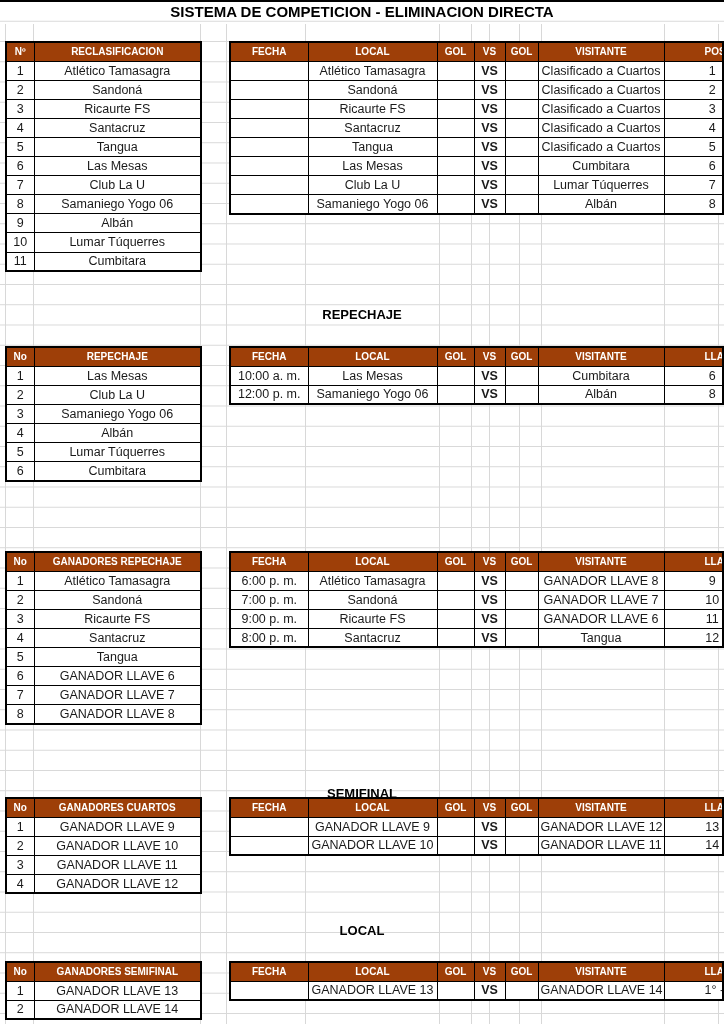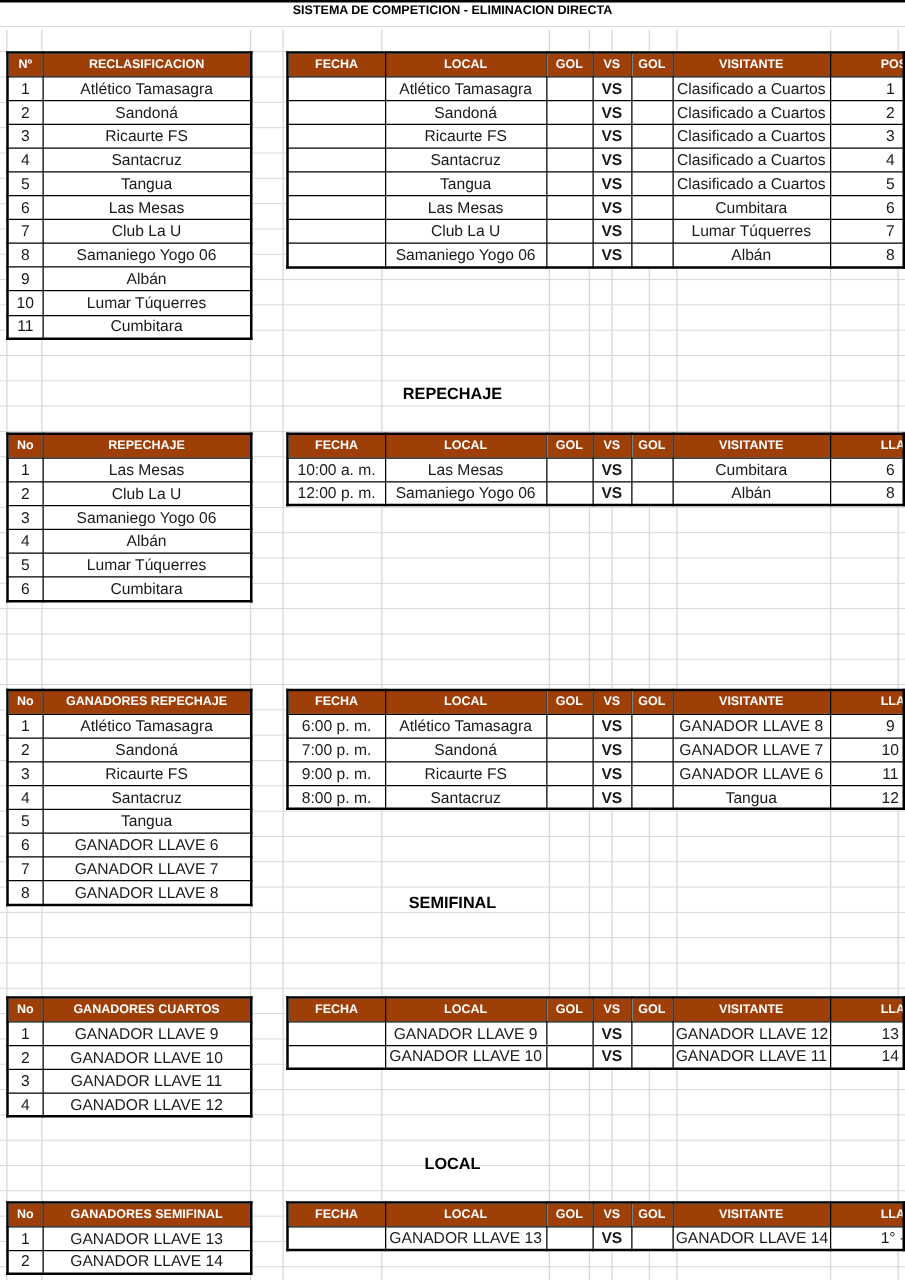--- a/index.html
+++ b/index.html
@@ -9,21 +9,21 @@
     
     background-image:linear-gradient(to bottom, var(--gridline,#d8d8d8) 0 1px, transparent 1px);
     background-size:100% 20.25px;
     background-position:0 0.5px;
     background-repeat:repeat;
   }
   .topline{position:absolute;top:0;left:0;width:724px;height:2px;background:#000;}
   .vline{position:absolute;top:24px;height:1000px;width:1px;background:var(--gridline,#d8d8d8);z-index:0;}
   .main-title{
     position:absolute;top:3px;left:0;width:724px;text-align:center;
-    font-size:10px;font-weight:bold;color:var(--title-text,#000);z-index:2;white-space:nowrap;
+    font-size:15px;font-weight:bold;color:var(--title-text,#000);z-index:2;white-space:nowrap;
   }
   .heading{
     position:absolute;left:0;width:724px;height:20px;line-height:20px;text-align:center;
     font-size:13px;font-weight:bold;color:var(--title-text,#000);z-index:2;
   }
   .tbl{position:absolute;z-index:2;}
   .tbl table{border-collapse:collapse;table-layout:fixed;background:#fff;border:2px solid var(--border,#000);}
   .tbl th,.tbl td{
     border:1px solid var(--border,#000);
     height:19.1px;padding:0 2px;box-sizing:border-box;
@@ -44,21 +44,21 @@
   .rt .c2{width:37px;}
   .rt .c3{width:31px;text-align:center;}
   .rt .c4{width:33px;}
   .rt .c5{width:126px;}
   .rt .c6{width:59px;padding-left:40px;}
   .rt td.c3{font-weight:bold;}
   
   #s1-left,#s1-right{top:41px;}
   #s2-heading{top:305px;}  #s2-left,#s2-right{top:346px;}
   #s3-heading{top:510px;margin-top:48px;}  #s3-left,#s3-right{top:551px;}
-  #s4-heading{top:712px;}  #s4-left,#s4-right{top:797px;}
+  #s4-heading{top:784px;}  #s4-left,#s4-right{top:797px;}
   #s5-heading{top:921px;}  #s5-left,#s5-right{top:961px;}
   .lt{left:5px;}
   .rt{left:229px;}
 </style>
 </head>
 <body>
 
 <div class="sheet">
   <div class="topline"></div>
 

